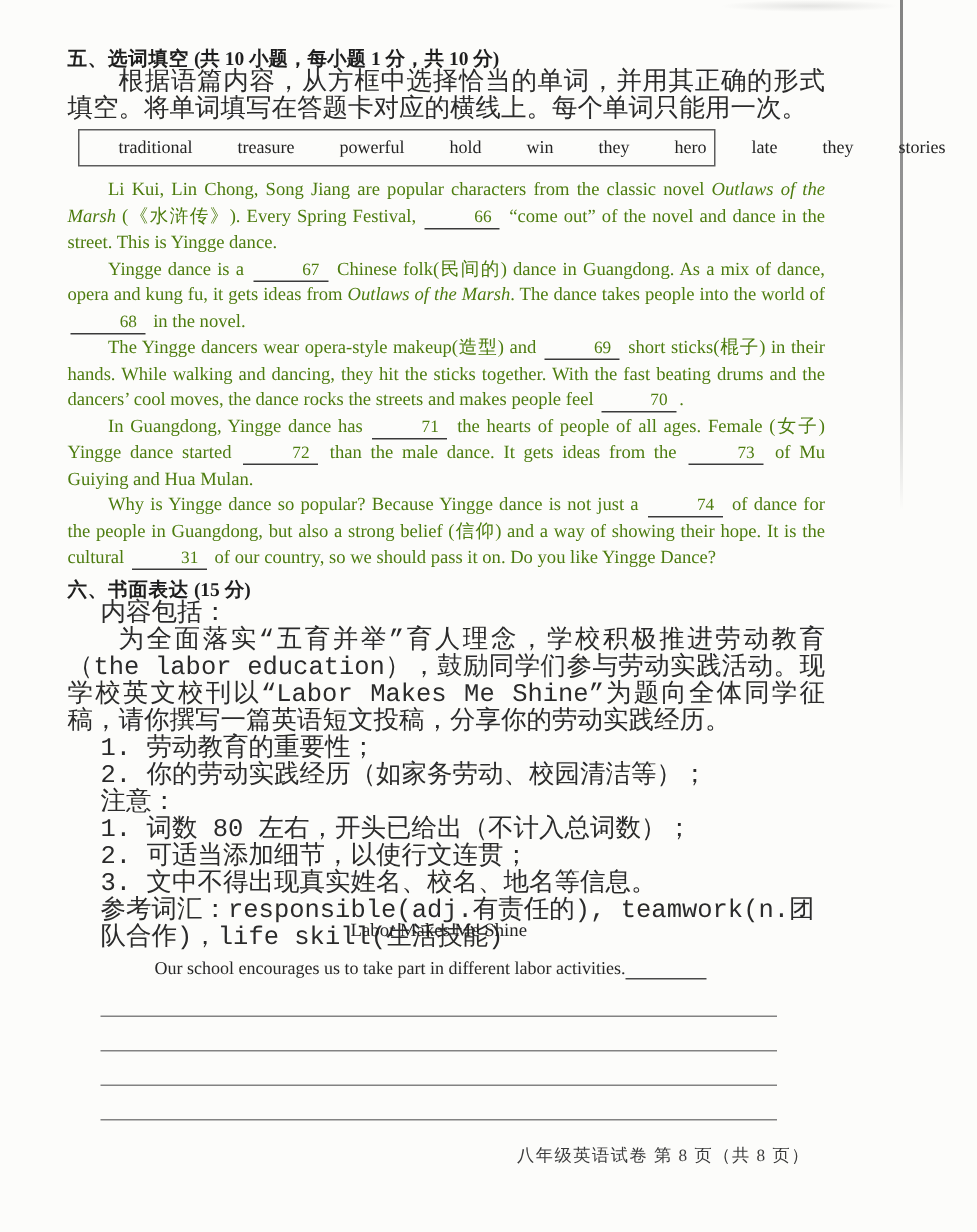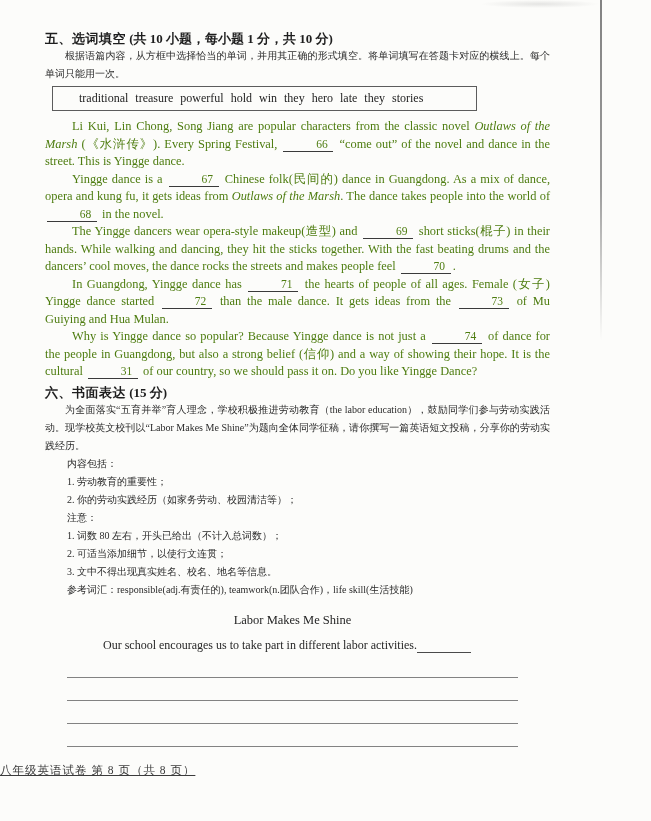--- a/index.html
+++ b/index.html
@@ -19,30 +19,30 @@
     opacity:.85;
   }
   .smudge{
     position:absolute;left:480px;top:0px;width:120px;height:8px;
     background:radial-gradient(ellipse at center,rgba(120,120,120,.18),rgba(120,120,120,0) 70%);
   }
   .content{position:absolute;left:45px;top:30px;width:505px;}
   .sec-head{font-size:13px;line-height:17px;color:#1e1e1e;}
   .sec-head b{font-weight:700;letter-spacing:.5px;}
   .sec-head .note{font-weight:700;font-size:13px;}
-  .cjk{font-size:10px;line-height:18px;margin:0;}
+  .cjk{font-size:17px;line-height:18px;margin:0;font-family:Liberation Mono, monospace;}
   .indent2{text-indent:2em;}
   .hang{padding-left:22px;}
   .just{text-align:justify;}
   .wordbox{
     width:397px;height:23px;
     border:1px solid #5c5c5c;
     margin:3px 0 7px 7px;
     display:flex;align-items:center;
-    gap:7px;padding-left:26px;
+    gap:30px;padding-left:26px;
     font-size:12px;color:#232323;
   }
   .passage p{
     font-size:12.4px;line-height:17.5px;margin:0;
     text-align:justify;text-indent:27px;color:#4d7c0f;
   }
   .passage em{font-style:italic;}
   .blank{
     display:inline-block;width:50px;
     border-bottom:1px solid #3a3a3a;
@@ -58,21 +58,21 @@
     display:flex;align-items:flex-end;
     margin-top:9px;margin-right:79px;padding-left:58px;
     font-size:12px;line-height:16px;color:#262626;
   }
   .starter .txt{white-space:nowrap;}
   .starter .tail{flex:1;min-width:40px;border-bottom:1px solid #4a4a4a;height:14px;}
   .wlines{margin-top:2px;margin-left:22px;width:451px;}
   .wline{height:22px;border-bottom:1px solid #828282;}
   .footer{
     position:absolute;top:763px;left:0;width:540px;
-    text-align:left;font-size:11.5px;letter-spacing:1px;color:#3b3b3b;text-decoration:underline;
+    text-align:right;font-size:11.5px;letter-spacing:1px;color:#3b3b3b;
   }
 </style>
 </head>
 <body>
 
 <div class="page">
   <div class="scanline"></div>
   <div class="smudge"></div>
 
   <div class="content">
@@ -101,23 +101,23 @@
       <p>Yingge dance is a <span class="blank">67</span> Chinese folk(民间的) dance in Guangdong. As a mix of dance, opera and kung fu, it gets ideas from <em>Outlaws of the Marsh</em>. The dance takes people into the world of <span class="blank">68</span> in the novel.</p>
       <p>The Yingge dancers wear opera-style makeup(造型) and <span class="blank">69</span> short sticks(棍子) in their hands. While walking and dancing, they hit the sticks together. With the fast beating drums and the dancers’ cool moves, the dance rocks the streets and makes people feel <span class="blank">70</span>.</p>
       <p>In Guangdong, Yingge dance has <span class="blank">71</span> the hearts of people of all ages. Female (女子) Yingge dance started <span class="blank">72</span> than the male dance. It gets ideas from the <span class="blank">73</span> of Mu Guiying and Hua Mulan.</p>
       <p>Why is Yingge dance so popular? Because Yingge dance is not just a <span class="blank">74</span> of dance for the people in Guangdong, but also a strong belief (信仰) and a way of showing their hope. It is the cultural <span class="blank">31</span> of our country, so we should pass it on. Do you like Yingge Dance?</p>
     </div>
 
     <div class="sec-head s6">
       <b>六、书面表达</b>
       <span class="note">(15 分)</span>
     </div>
+    <p class="cjk hang">内容包括：</p>
+
     <p class="cjk indent2 just">为全面落实“五育并举”育人理念，学校积极推进劳动教育（the labor education），鼓励同学们参与劳动实践活动。现学校英文校刊以“Labor Makes Me Shine”为题向全体同学征稿，请你撰写一篇英语短文投稿，分享你的劳动实践经历。</p>
-
-    <p class="cjk hang">内容包括：</p>
     <p class="cjk hang">1. 劳动教育的重要性；</p>
     <p class="cjk hang">2. 你的劳动实践经历（如家务劳动、校园清洁等）；</p>
 
     <p class="cjk hang">注意：</p>
     <p class="cjk hang">1. 词数 80 左右，开头已给出（不计入总词数）；</p>
     <p class="cjk hang">2. 可适当添加细节，以使行文连贯；</p>
     <p class="cjk hang">3. 文中不得出现真实姓名、校名、地名等信息。</p>
 
     <p class="cjk hang">参考词汇：responsible(adj.有责任的), teamwork(n.团队合作)，life skill(生活技能)</p>
   </div>

